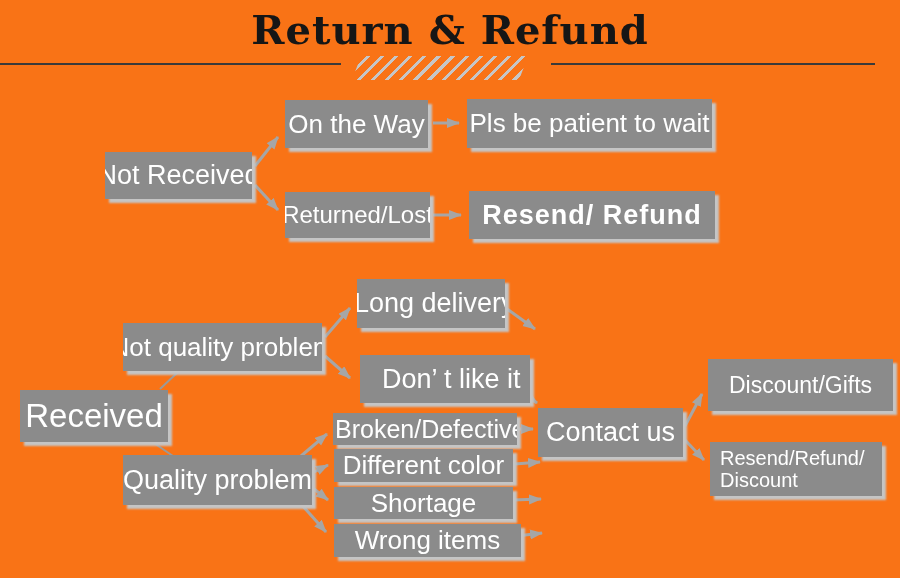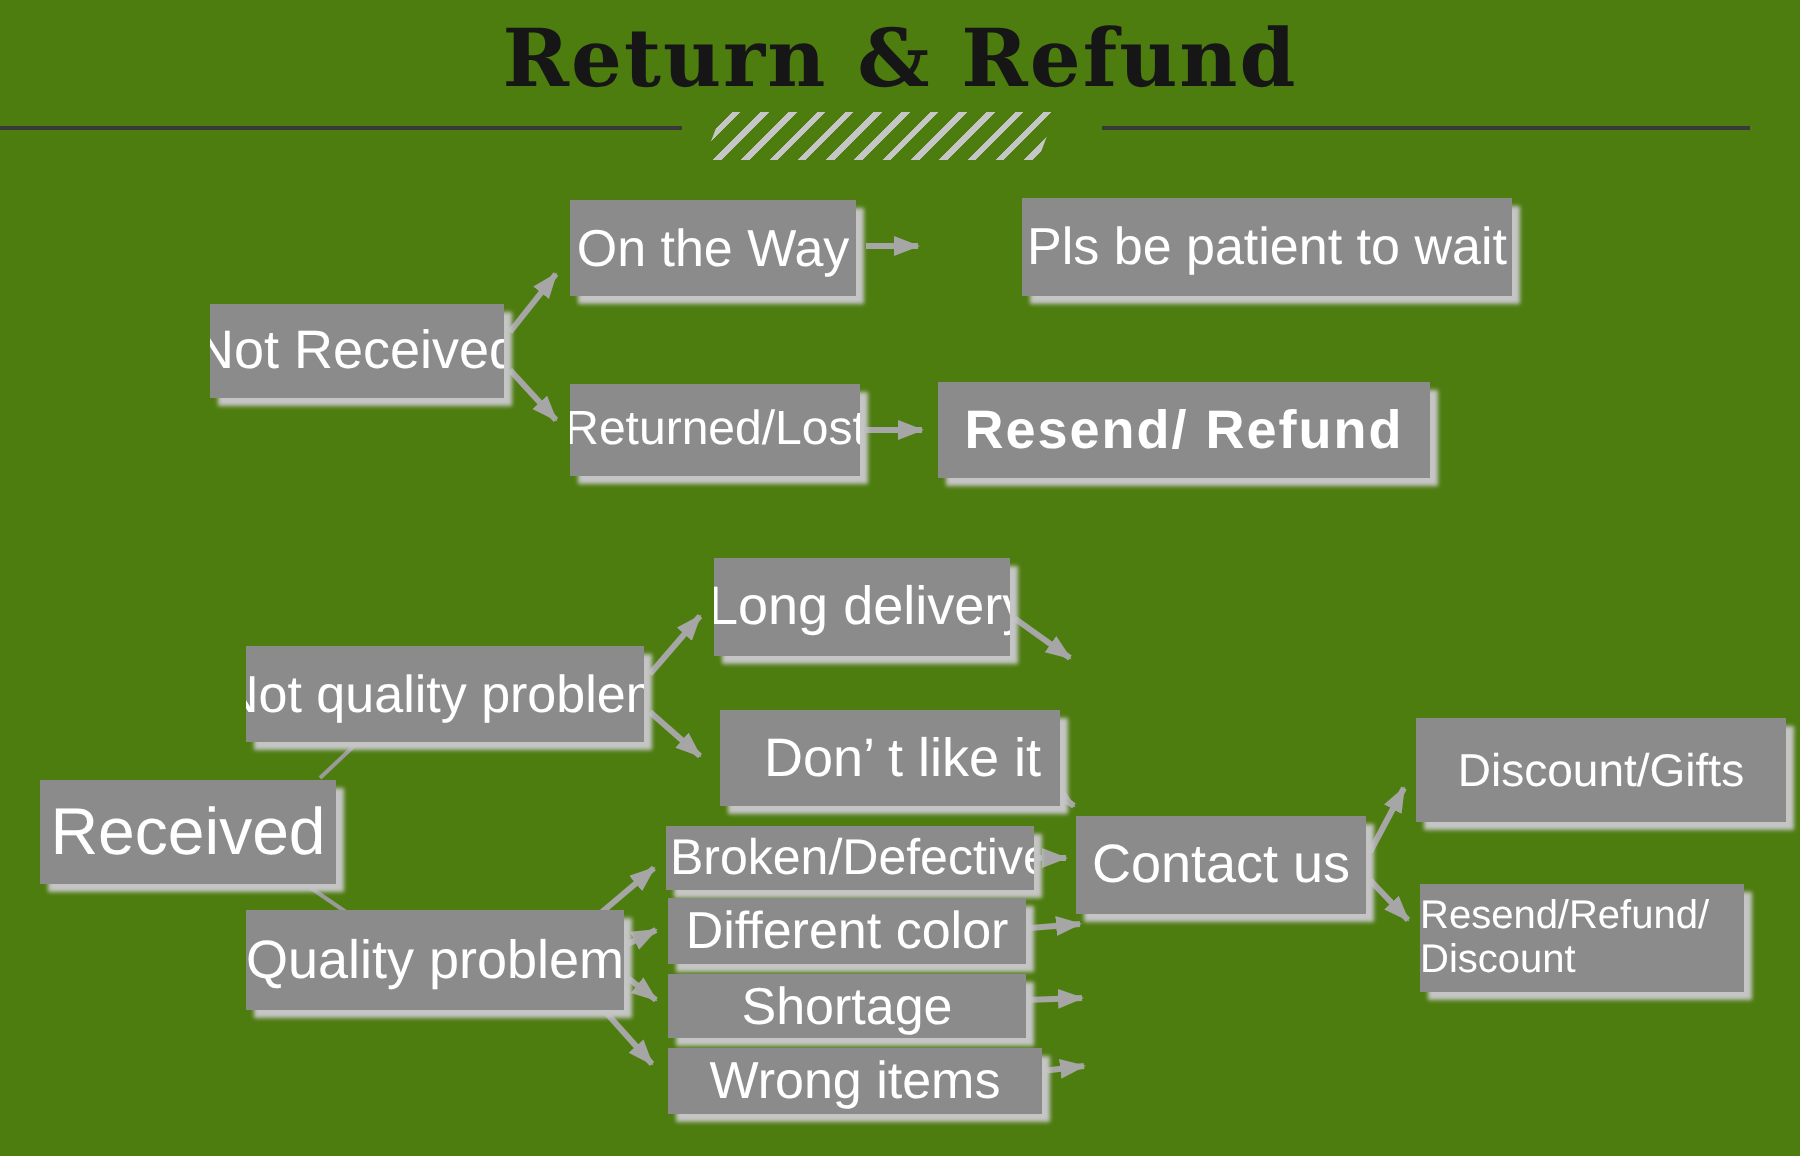--- a/index.html
+++ b/index.html
@@ -1,17 +1,17 @@
 <!DOCTYPE html>
 <html><head>
 <meta charset="utf-8">
 <style>
   html,body{margin:0;padding:0;background:#ffffff;}
   #canvas{
-    position:relative;width:900px;height:578px;background:#4d7c0f;overflow:hidden;
+    position:relative;width:900px;height:578px;background:#f97316;overflow:hidden;
     font-family:"Liberation Sans",sans-serif;
   }
   
   .title{
     position:absolute;top:6px;left:0;width:900px;text-align:center;
     font-family:"DejaVu Serif","Liberation Serif",serif;
     font-weight:700;font-size:40px;color:#161616;letter-spacing:1px;
   }
   .rule{position:absolute;height:2px;background:#3a3a3a;}
   .rule-left{left:0;top:63px;width:341px;}
@@ -22,37 +22,37 @@
     clip-path:polygon(9px 0,100% 0,calc(100% - 9px) 100%,0 100%);
   }
   
   .node{
     position:absolute;display:flex;align-items:center;justify-content:center;
     background:#8b8b8b;color:#ffffff;box-shadow:4px 4px 2px #c5c5c5;
     white-space:nowrap;overflow:hidden;
   }
   .n-not-received {left:105px;top:152px;width:147px;height:47px;font-size:27px;}
   .n-on-the-way   {left:285px;top:100px;width:143px;height:48px;font-size:26px;}
-  .n-pls-wait     {left:467px;top:99px; width:245px;height:49px;font-size:26px;margin-left:44px;}
+  .n-pls-wait     {left:467px;top:99px; width:245px;height:49px;font-size:26px;}
   .n-returned-lost{left:285px;top:192px;width:145px;height:46px;font-size:24px;}
   .n-resend-refund{left:469px;top:191px;width:246px;height:48px;font-size:27px;font-weight:700;letter-spacing:1px;}
   .n-received     {left:20px; top:390px;width:148px;height:52px;font-size:33px;}
   .n-not-quality  {left:123px;top:323px;width:199px;height:48px;font-size:26px;}
   .n-long-delivery{left:357px;top:279px;width:147px;height:49px;font-size:27px;justify-content:flex-start;padding-left:1px;text-indent:-4px;}
   .n-dont-like    {left:360px;top:355px;width:148px;height:48px;font-size:27px;justify-content:flex-start;padding-left:22px;}
   .n-quality      {left:123px;top:455px;width:189px;height:50px;font-size:27px;}
   .n-broken       {left:333px;top:413px;width:182px;height:32px;font-size:25px;justify-content:flex-start;padding-left:2px;}
   .n-different    {left:334px;top:449px;width:179px;height:33px;font-size:26px;}
   .n-shortage     {left:334px;top:487px;width:179px;height:32px;font-size:26px;}
   .n-wrong        {left:334px;top:524px;width:187px;height:33px;font-size:26px;}
   .n-contact      {left:538px;top:408px;width:145px;height:49px;font-size:27px;}
   .n-discount     {left:708px;top:359px;width:185px;height:52px;font-size:23px;}
   .n-rrd          {left:710px;top:442px;width:162px;height:54px;font-size:20px;
                    flex-direction:column;align-items:flex-start;justify-content:center;
-                   padding-left:0;line-height:1.12;}
+                   padding-left:10px;line-height:1.12;}
   
   .connectors{position:absolute;left:0;top:0;width:900px;height:578px;pointer-events:none;}
 </style>
 </head>
 <body>
 
 <div id="canvas">
 
   <div class="title">Return &amp; Refund</div>
   <div class="rule rule-left"></div>

